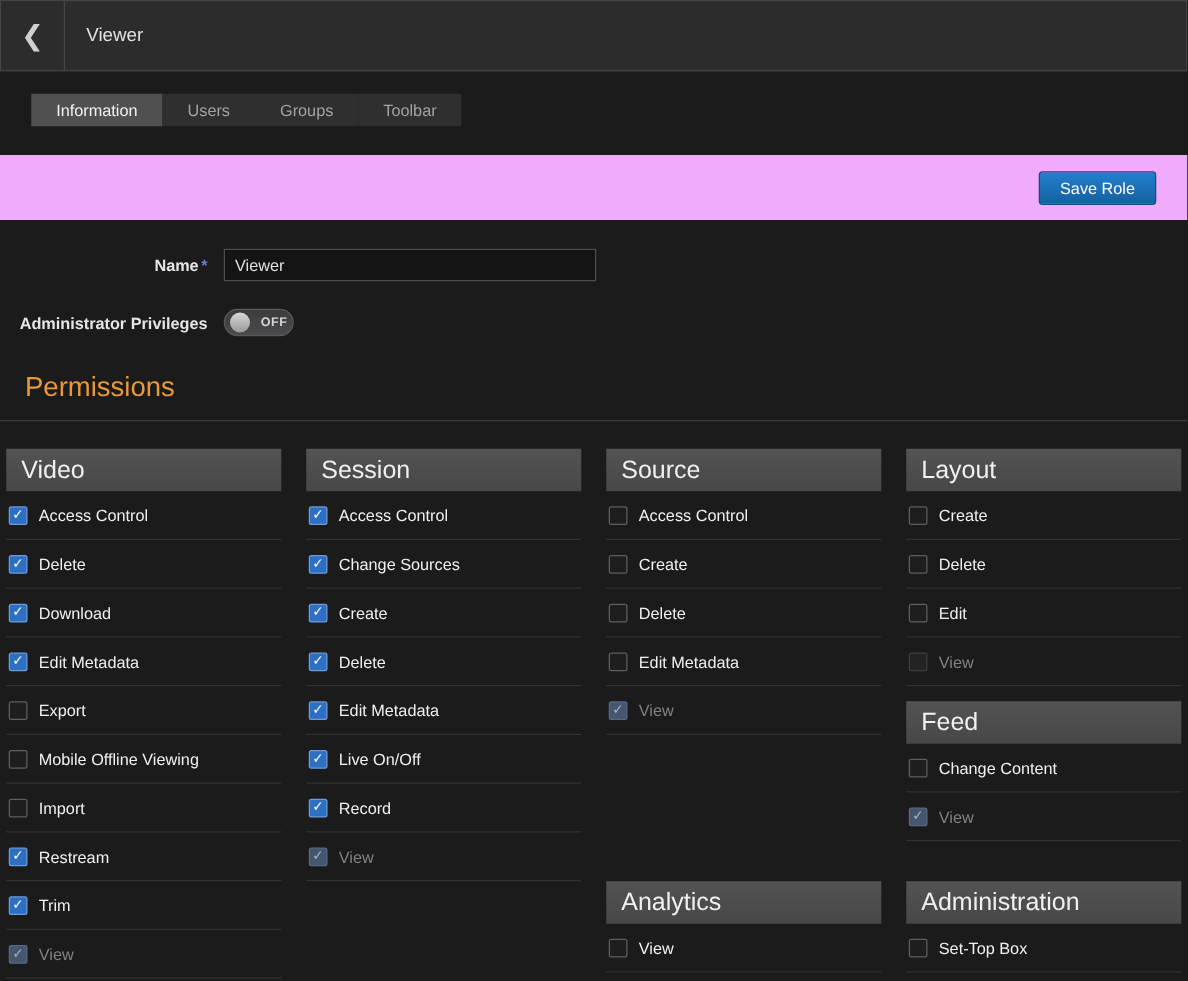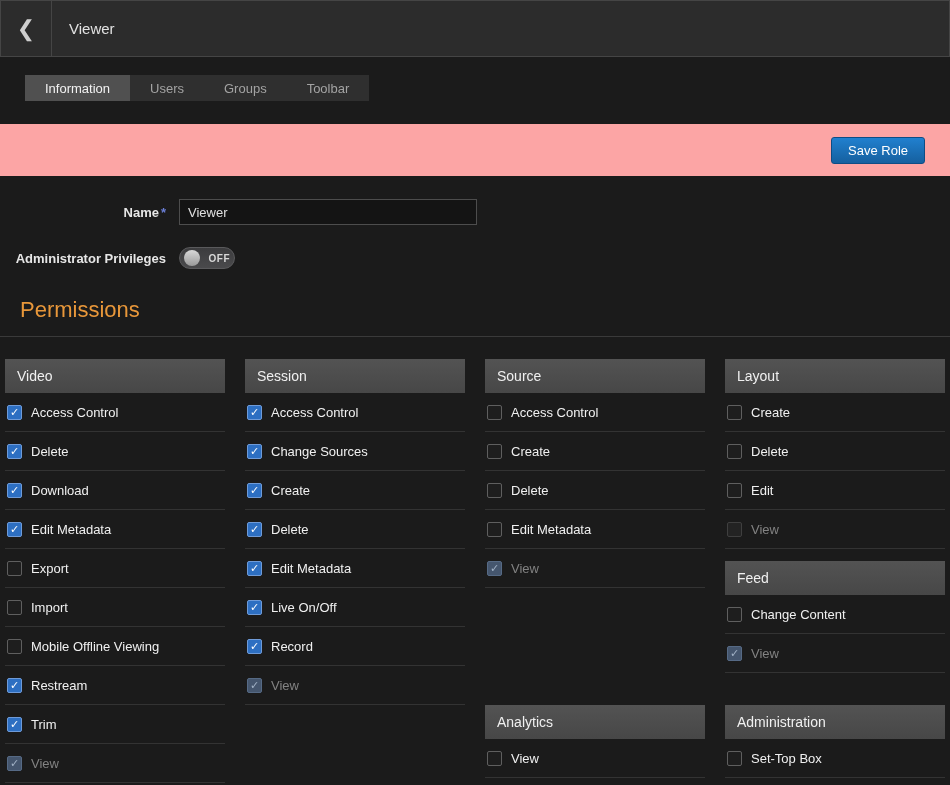--- a/index.html
+++ b/index.html
@@ -58,21 +58,21 @@
   }
   .tab.active {
     background:#505050;
     color:#f2f2f2;
   }
 
   
   .savebar {
     margin-top:23px;
     height:52px;
-    background:#fca5a5;
+    background:#f0abfc;
     display:flex;
     align-items:center;
     justify-content:flex-end;
     padding-right:25px;
   }
   .save-btn {
     background:#1a72bf;
     background:linear-gradient(#2180cf, #15609f);
     border:1px solid #0e4d85;
     border-radius:3px;
@@ -159,21 +159,21 @@
   }
   .perm-group { margin-top:0; }
   .perm-col > .perm-group + .perm-group { margin-top:12px; }
   .perm-col:nth-child(3) > .perm-group:nth-child(2) { margin-top:117px; }
   .perm-col:nth-child(4) > .perm-group:nth-child(3) { margin-top:32px; }
 
   .perm-group-header {
     height:34px;
     background:linear-gradient(#535353, #474747);
     color:#f0f0f0;
-    font-size:14px;
+    font-size:20px;
     display:flex;
     align-items:center;
     padding-left:12px;
   }
   .perm-row {
     height:39px;
     display:flex;
     align-items:center;
     border-bottom:1px solid #333333;
     padding-left:2px;
@@ -269,25 +269,25 @@
           <div class="perm-row">
             <span class="cb checked">✓</span>
             <span class="perm-label">Edit Metadata</span>
           </div>
           <div class="perm-row">
             <span class="cb"></span>
             <span class="perm-label">Export</span>
           </div>
           <div class="perm-row">
             <span class="cb"></span>
+            <span class="perm-label">Mobile Offline Viewing</span>
+          </div>
+          <div class="perm-row">
+            <span class="cb"></span>
             <span class="perm-label">Import</span>
-          </div>
-          <div class="perm-row">
-            <span class="cb"></span>
-            <span class="perm-label">Mobile Offline Viewing</span>
           </div>
           <div class="perm-row">
             <span class="cb checked">✓</span>
             <span class="perm-label">Restream</span>
           </div>
           <div class="perm-row">
             <span class="cb checked">✓</span>
             <span class="perm-label">Trim</span>
           </div>
           <div class="perm-row disabled">

